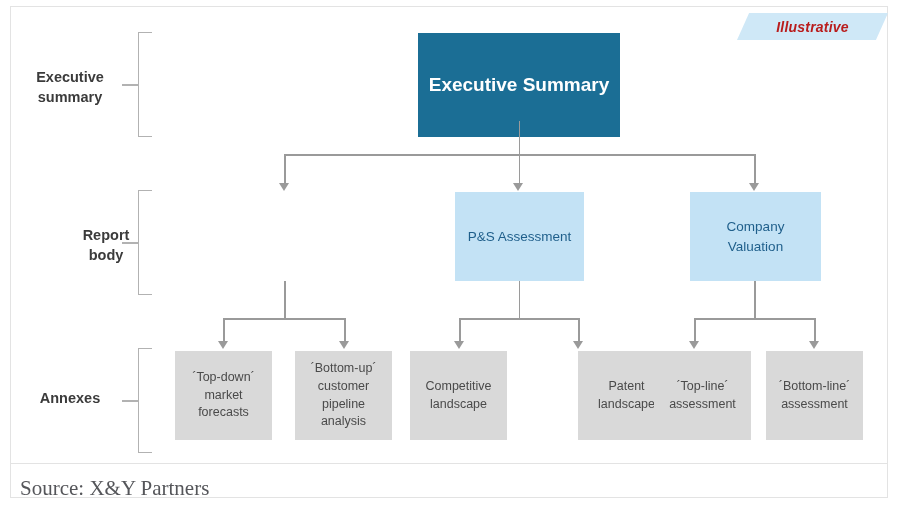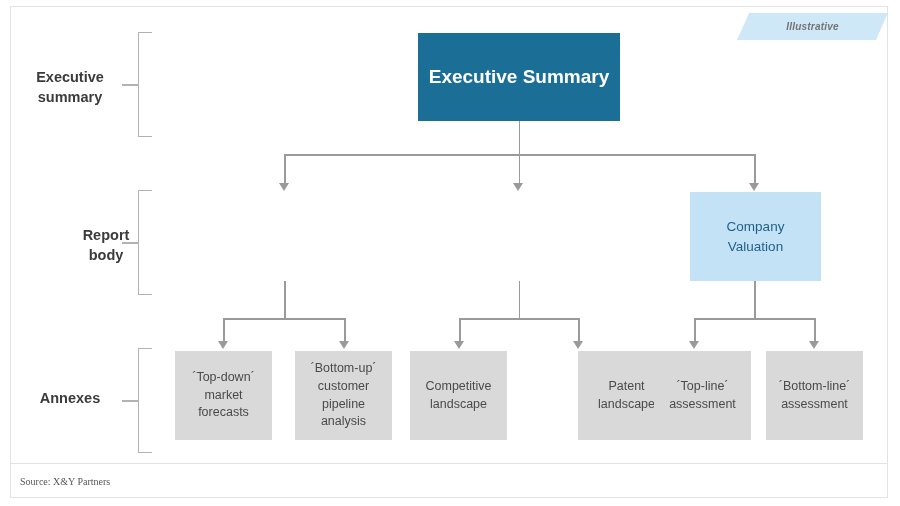--- a/index.html
+++ b/index.html
@@ -36,24 +36,24 @@
     width: 151px;
     height: 27px;
     background: #cfe8f7;
     -webkit-clip-path: polygon(8% 0%, 100% 0%, 92% 100%, 0% 100%);
     clip-path: polygon(8% 0%, 100% 0%, 92% 100%, 0% 100%);
     display: flex;
     align-items: center;
     justify-content: center;
   }
   #badge span {
-    font-size: 10px;
+    font-size: 14px;
     font-weight: bold;
     font-style: italic;
-    color: #737373;
+    color: #b91c1c;
     letter-spacing: 0.2px;
   }
   
   .row-label {
     position: absolute;
     text-align: center;
     font-size: 14.5px;
     font-weight: bold;
     color: #3b3b3b;
     line-height: 1.35;
@@ -128,21 +128,21 @@
     top: 463px;
     width: 876px;
     height: 1px;
     background: #e3e3e3;
   }
   #source {
     position: absolute;
     left: 20px;
     top: 476px;
     font-family: "Liberation Serif", serif;
-    font-size: 10px;
+    font-size: 21px;
     color: #55565a;
   }
 </style>
 </head>
 <body>
 
 <div id="canvas">
   <div id="frame"></div>
 
   <div id="badge">
@@ -155,33 +155,36 @@
 
   <div class="bracket" style="left:138px; top:32px; height:105px;"></div>
   <div class="bracket-tick" style="left:122px; top:84px;"></div>
 
   <div class="bracket" style="left:138px; top:190px; height:105px;"></div>
   <div class="bracket-tick" style="left:122px; top:242px;"></div>
 
   <div class="bracket" style="left:138px; top:348px; height:105px;"></div>
   <div class="bracket-tick" style="left:122px; top:400px;"></div>
 
-  <div class="node node-exec" style="left:418px; top:33px; width:202px; height:88px;">
+  <div class="node node-exec" style="left:418px; top:33px; width:202px; height:104px;">
     <span>Executive Summary</span>
   </div>
 
   <div class="vline" style="left:518.5px; top:121px; height:33px;"></div>
   <div class="hline" style="left:284px; top:154px; width:471px;"></div>
   <div class="vline" style="left:284px; top:154px; height:31px;"></div>
   <div class="arrow" style="left:278.5px; top:183px;"></div>
   <div class="vline" style="left:518.5px; top:154px; height:31px;"></div>
   <div class="arrow" style="left:513px; top:183px;"></div>
   <div class="vline" style="left:754px; top:154px; height:31px;"></div>
   <div class="arrow" style="left:748.5px; top:183px;"></div>
 
+  <div class="node node-body" style="left:455px; top:192px; width:129px; height:89px;">
+    <span>P&amp;S Assessment</span>
+  </div>
   <div class="node node-body" style="left:690px; top:192px; width:131px; height:89px;">
     <span>Company<br>Valuation</span>
   </div>
 
   <div class="vline" style="left:284px; top:281px; height:37px;"></div>
   <div class="hline" style="left:223px; top:318px; width:122px;"></div>
   <div class="vline" style="left:223px; top:318px; height:25px;"></div>
   <div class="arrow" style="left:217.5px; top:341px;"></div>
   <div class="vline" style="left:344px; top:318px; height:25px;"></div>
   <div class="arrow" style="left:338.5px; top:341px;"></div>

